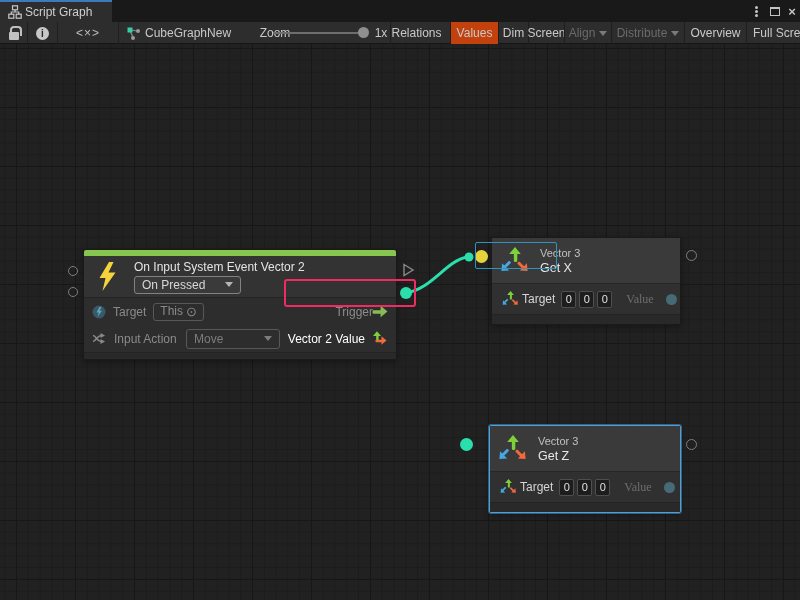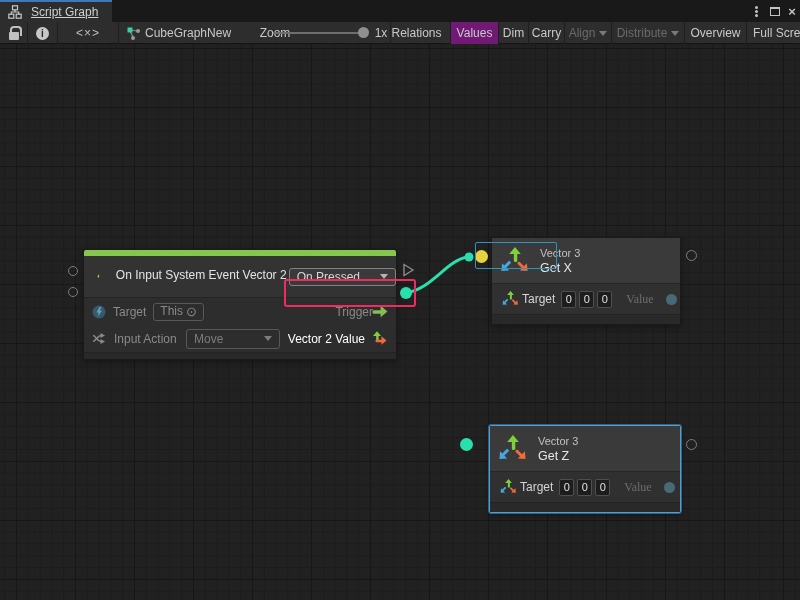--- a/index.html
+++ b/index.html
@@ -3,37 +3,37 @@
 <meta charset="utf-8">
 <style>
   * { margin:0; padding:0; box-sizing:border-box; }
   html,body { width:800px; height:600px; overflow:hidden; background:#191919;
     font-family:"Liberation Sans", sans-serif; -webkit-font-smoothing:antialiased; }
   #stage { position:relative; width:800px; height:600px; overflow:hidden; }
 
   
   .tabbar { position:absolute; left:0; top:0; width:800px; height:22px; background:#191919; }
   .tab { position:absolute; left:0; top:0; width:112px; height:22px; background:#2d2d2d;
-    border-top:2px solid var(--tab-accent); display:flex; align-items:center; gap:9px;
-    padding:0 8px; color:#cfcfcf; font-size:12px;text-decoration:underline; }
+    border-top:2px solid var(--tab-accent); display:flex; align-items:center; gap:3px;
+    padding:0 8px; color:#cfcfcf; font-size:12px; }
   .winctl { position:absolute; top:0; height:22px; display:flex; align-items:center;
     justify-content:center; color:#c4c4c4; }
   .kebab { left:748px; width:16px; }
   .kebab .d { width:3px; height:3px; background:#c4c4c4; border-radius:50%; margin:1px auto; }
   .maxbox { left:766px; width:18px; }
   .maxbox .b { width:10px; height:9px; border:1.5px solid #c4c4c4; border-top-width:2.5px; }
   .closex { left:784px; width:16px; font-size:13px; font-weight:bold; }
 
   
   .toolbar { position:absolute; left:0; top:22px; width:800px; height:22px; background:#2d2d2d;
     border-bottom:1px solid #151515; color:#c9c9c9; font-size:12px; }
   .tbtn { position:absolute; top:0; height:22px; display:flex; align-items:center;
     justify-content:center; gap:4px; border-left:1px solid #1e1e1e; white-space:nowrap; }
   .tbtn.first { border-left:none;text-align:center; }
-  .tbtn.active { background:#701a75; }
+  .tbtn.active { background:#c2410c; }
   .tbtn.disabled { color:#6b6b6b; }
   .caret { width:0; height:0; border-left:4px solid transparent; border-right:4px solid transparent;
     border-top:5px solid #7a7a7a; display:inline-block; }
   .lockicon { position:relative; width:10px; height:8px; background:#c0c0c0; border-radius:1px; margin-top:5px; }
   .lockicon::before { content:""; position:absolute; left:1px; top:-6px; width:8px; height:8px;
     border:2px solid #c0c0c0; border-bottom:none; border-radius:4px 4px 0 0; }
   .infoicon { width:13px; height:13px; border-radius:50%; background:#c8c8c8; color:#262626;
     font-size:10px; font-weight:bold; display:flex; align-items:center; justify-content:center; }
   .infoicon::after { content:"i"; }
   .zoomtrack { position:absolute; left:273px; top:10px; width:92px; height:2px; background:#6e6e6e; }
@@ -51,21 +51,21 @@
 
   
   .node { position:absolute; border:1px solid #1a1a1a; border-radius:2px;
     box-shadow:0 2px 6px rgba(0,0,0,.35); font-size:12px; }
   .nfooter { background:#292929; border-top:1px solid #232323; }
 
   
   .ev-node { left:83px; top:205px; width:314px; }
   .ev-green { height:6px; background:var(--accent-green); border-radius:2px 2px 0 0; }
   .ev-head { height:41px; background:#333333; display:flex; align-items:center; padding-left:13px; }
-  .ev-head-text { margin-left:16px; display:flex; flex-direction:row; gap:2px; }
+  .ev-head-text { margin-left:16px; display:flex; flex-direction:column; gap:2px; }
   .ev-title { color:#e4e4e4; font-size:12px; }
   .dd { display:inline-flex; align-items:center; gap:20px; border:1px solid #828282; border-radius:3px;
     background:#3a3a3a; color:#d8d8d8; font-size:12px; padding:1px 7px; width:max-content; }
   .dd .caret { border-top-color:#b5b5b5; }
   .ev-body { background:#2d2d2d; border-top:1px solid #242424; }
   .ev-row { height:27px; display:flex; align-items:center; padding:0 8px; color:#8a8a8a; }
   .chip { display:inline-flex; align-items:center; gap:3px; border:1px solid #585858; border-radius:3px;
     padding:0 6px 1px 6px; color:#8a8a8a; margin-left:7px; }
   .odot { font-size:13px; }
   .movedd { position:absolute; left:102px; width:94px; height:20px; border:1px solid #585858;
@@ -185,21 +185,21 @@
     <div class="tbtn" style="left:390px;width:52px;">
       <span class="txt">Relations</span>
     </div>
     <div class="tbtn active" style="left:450px;width:48px;">
       <span class="txt">Values</span>
     </div>
     <div class="tbtn" style="left:498px;width:30px;">
       <span class="txt">Dim</span>
     </div>
     <div class="tbtn" style="left:528px;width:36px;">
-      <span class="txt">Carry</span>
+      <span class="txt">Screen</span>
     </div>
     <div class="tbtn disabled" style="left:564px;width:47px;">
       <span class="txt">Align</span>
       <span class="caret"></span>
     </div>
     <div class="tbtn disabled" style="left:611px;width:73px;">
       <span class="txt">Distribute</span>
       <span class="caret"></span>
     </div>
     <div class="tbtn" style="left:684px;width:62px;">

